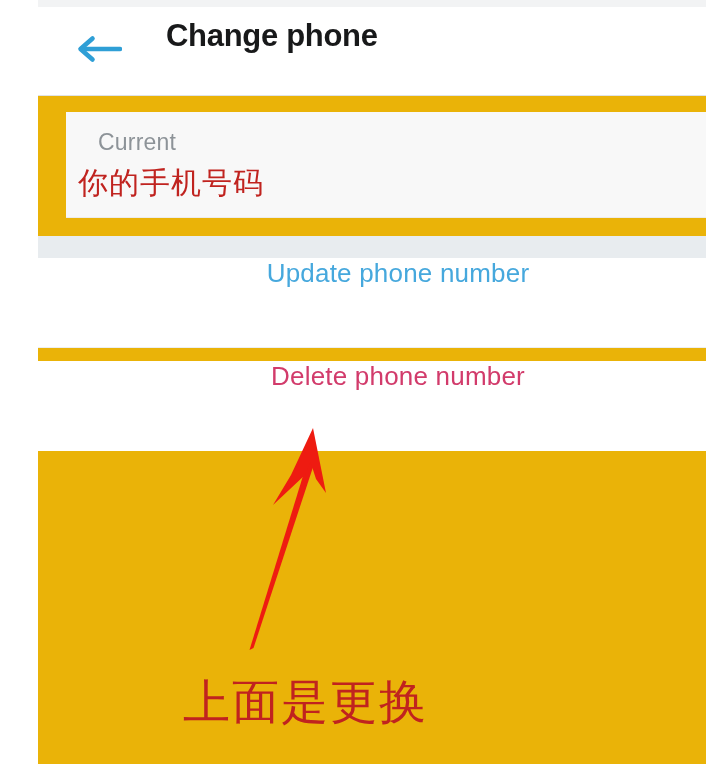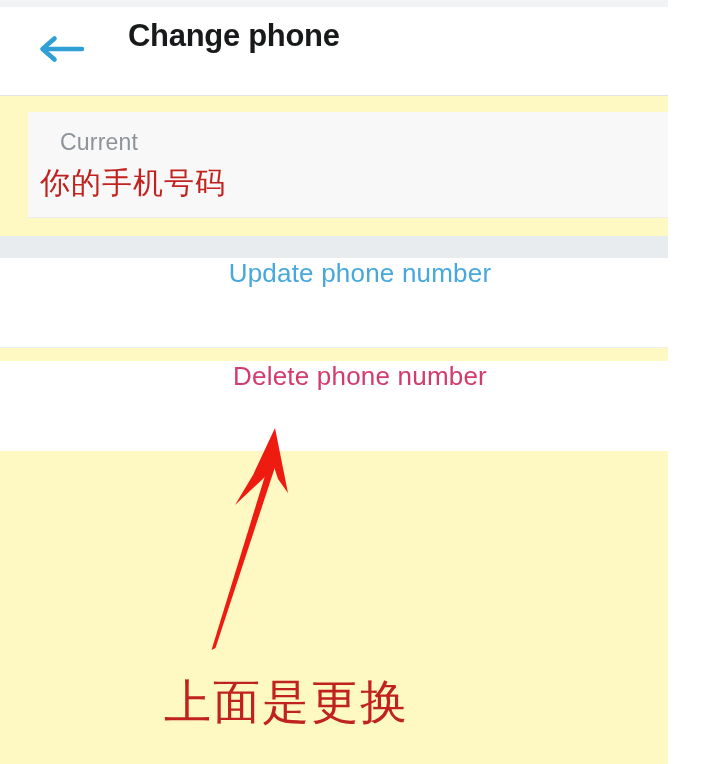--- a/index.html
+++ b/index.html
@@ -10,22 +10,23 @@
     height: 764px;
     background: #ffffff;
     font-family: "Liberation Sans", "DejaVu Sans", sans-serif;
     overflow: hidden;
   }
 
   #screen {
     position: relative;
     width: 668px;
     height: 764px;
-    background: #fef9c3;
+    background: #eab308;
     overflow: hidden;
+    margin-left: 38px;
   }
 
   
   .top-strip {
     position: absolute;
     left: 0; top: 0;
     width: 720px; height: 7px;
     background: #f2f3f4;
   }
 
@@ -144,21 +145,21 @@
     left: 175px;
     top: 415px;
     width: 150px;
     height: 250px;
     pointer-events: none;
   }
 
   
   .bottom-annotation {
     position: absolute;
-    left: 164px;
+    left: 145px;
     top: 679px;
     font-family: "Liberation Serif", "DejaVu Serif", serif;
     font-size: 47px;
     line-height: 1;
     color: #c0231f;
     white-space: nowrap;
     letter-spacing: 2px;
     text-align: center;
   }
 </style>

